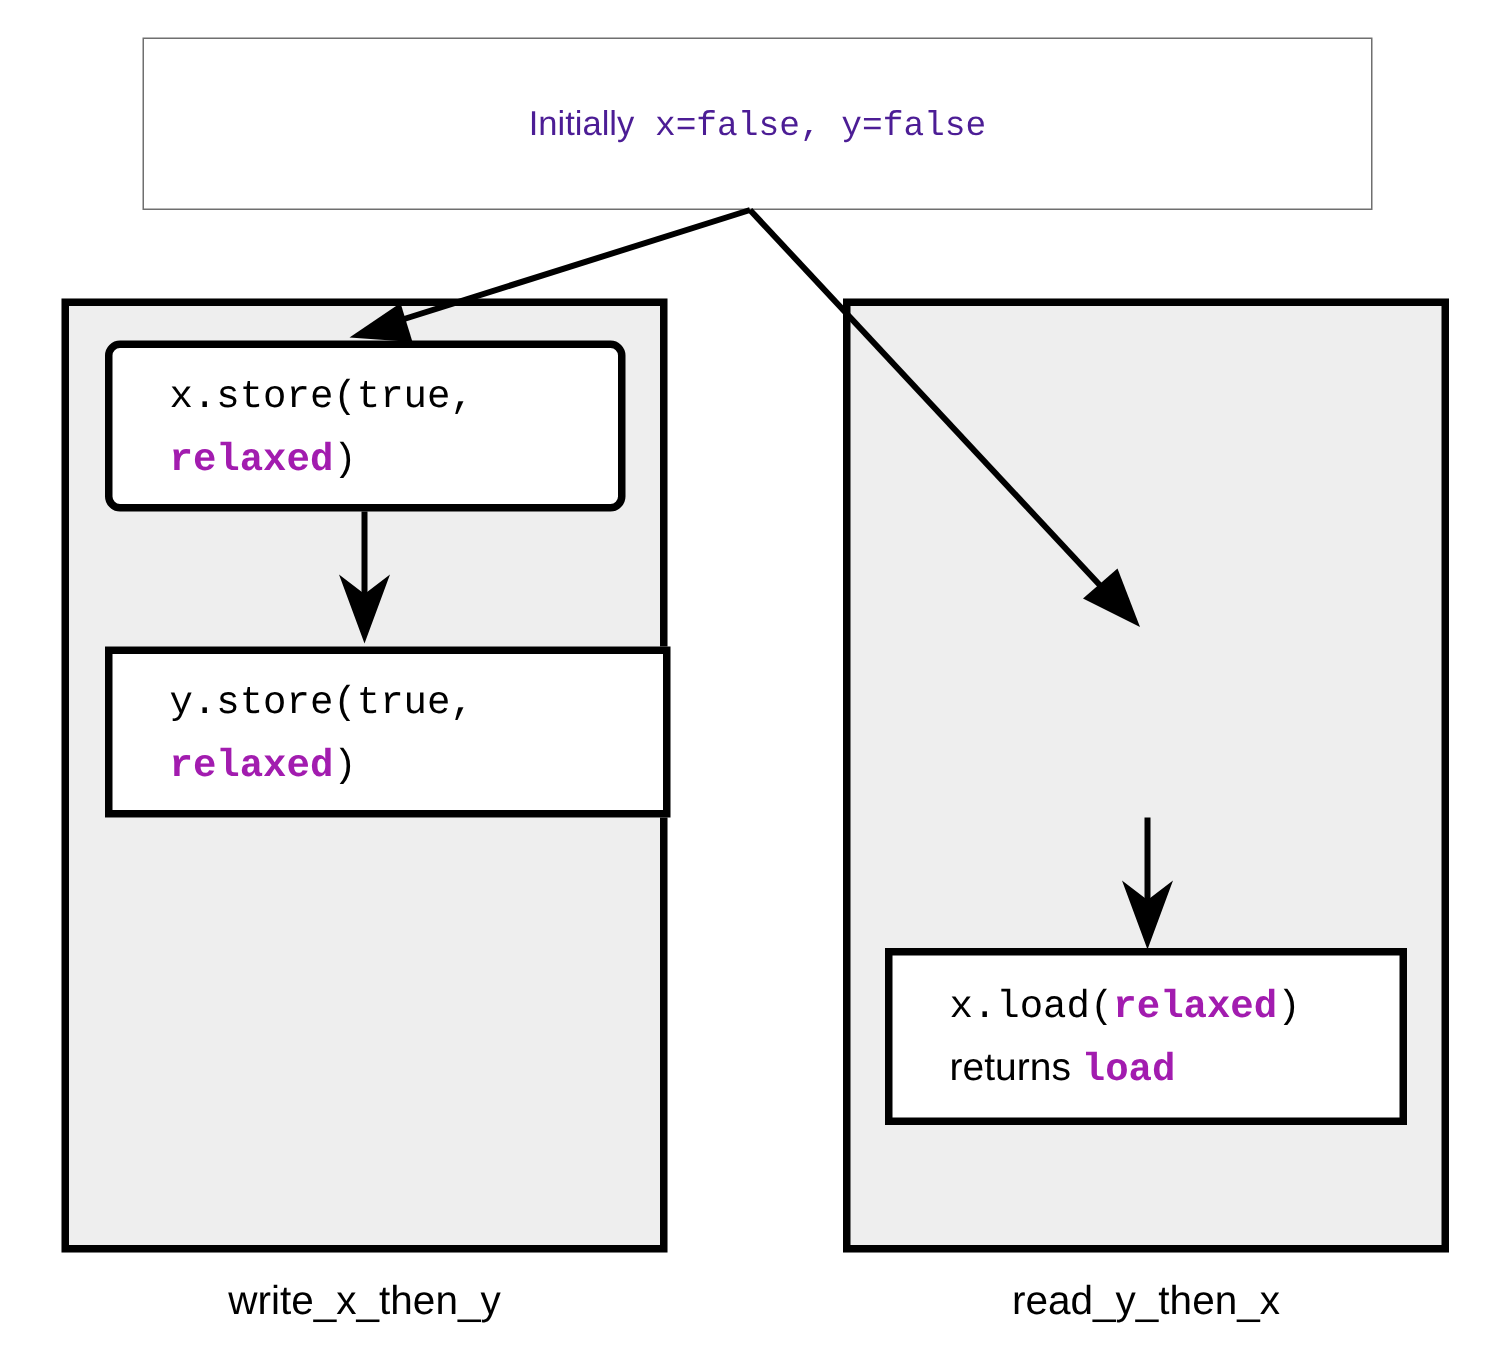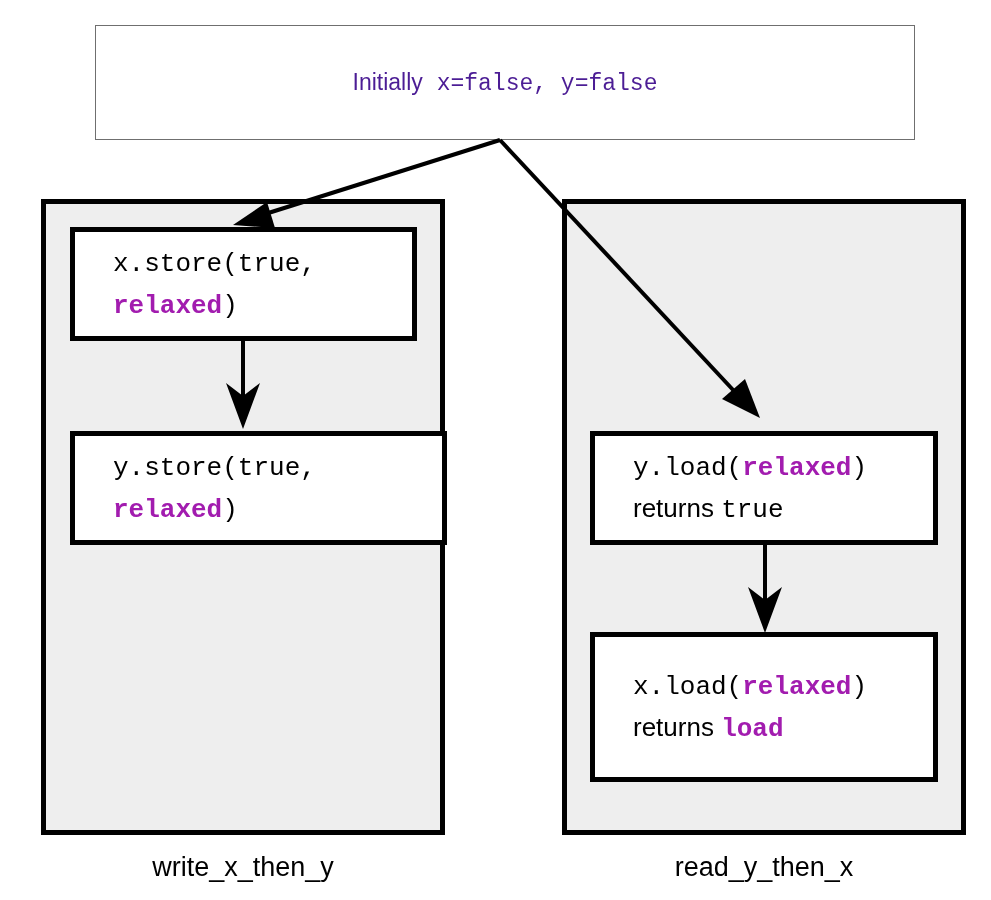--- a/index.html
+++ b/index.html
@@ -74,24 +74,24 @@
     box-sizing: border-box;
     background: #ffffff;
     border: 5px solid #000000;
     z-index: 4;
     display: flex;
     flex-direction: column;
     justify-content: center;
     padding-left: 38px;
     padding-right: 10px;
   }
-  #op-x-store { left: 70px;  top: 227px; width: 347px; height: 114px; }
+  #op-x-store { left: 70px;  top: 227px; width: 347px; height: 114px; border-radius: 10px; }
   #op-y-store { left: 70px;  top: 431px; width: 377px; height: 114px; justify-content: center; }
   #op-y-load  { left: 590px; top: 431px; width: 348px; height: 114px; }
-  #op-x-load  { left: 590px; top: 632px; width: 348px; height: 150px; }
+  #op-x-load  { left: 590px; top: 632px; width: 348px; height: 118px; }
 
   .op-line {
     font-size: 26px;
     line-height: 40px;
     color: #000000;
     white-space: nowrap;
   }
   .op-line .mono   { font-family: "Liberation Mono", monospace; }
   .op-line .sans   { font-family: "Liberation Sans", sans-serif; }
   .op-line .relaxed,
@@ -133,24 +133,20 @@
     <div class="op-line"><span class="relaxed">relaxed</span><span class="mono">)</span></div>
   </div>
 
   <div class="op-box" id="op-y-store">
     <div class="op-line"><span class="mono">y.store(true,</span></div>
     <div class="op-line"><span class="relaxed">relaxed</span><span class="mono">)</span></div>
   </div>
 
   <div class="panel" id="panel-right"></div>
 
-  <div class="op-box" id="op-y-load">
-    <div class="op-line"><span class="mono">y.load(</span><span class="relaxed">relaxed</span><span class="mono">)</span></div>
-    <div class="op-line"><span class="sans">returns </span><span class="mono">true</span></div>
-  </div>
 
   <div class="op-box" id="op-x-load">
     <div class="op-line"><span class="mono">x.load(</span><span class="relaxed">relaxed</span><span class="mono">)</span></div>
     <div class="op-line"><span class="sans">returns </span><span class="redmono">load</span></div>
   </div>
 
   <div class="caption" id="caption-right">read_y_then_x</div>
   <div class="caption" id="caption-left">write_x_then_y</div>
 
   <svg id="arrows" viewBox="0 0 991 900">

